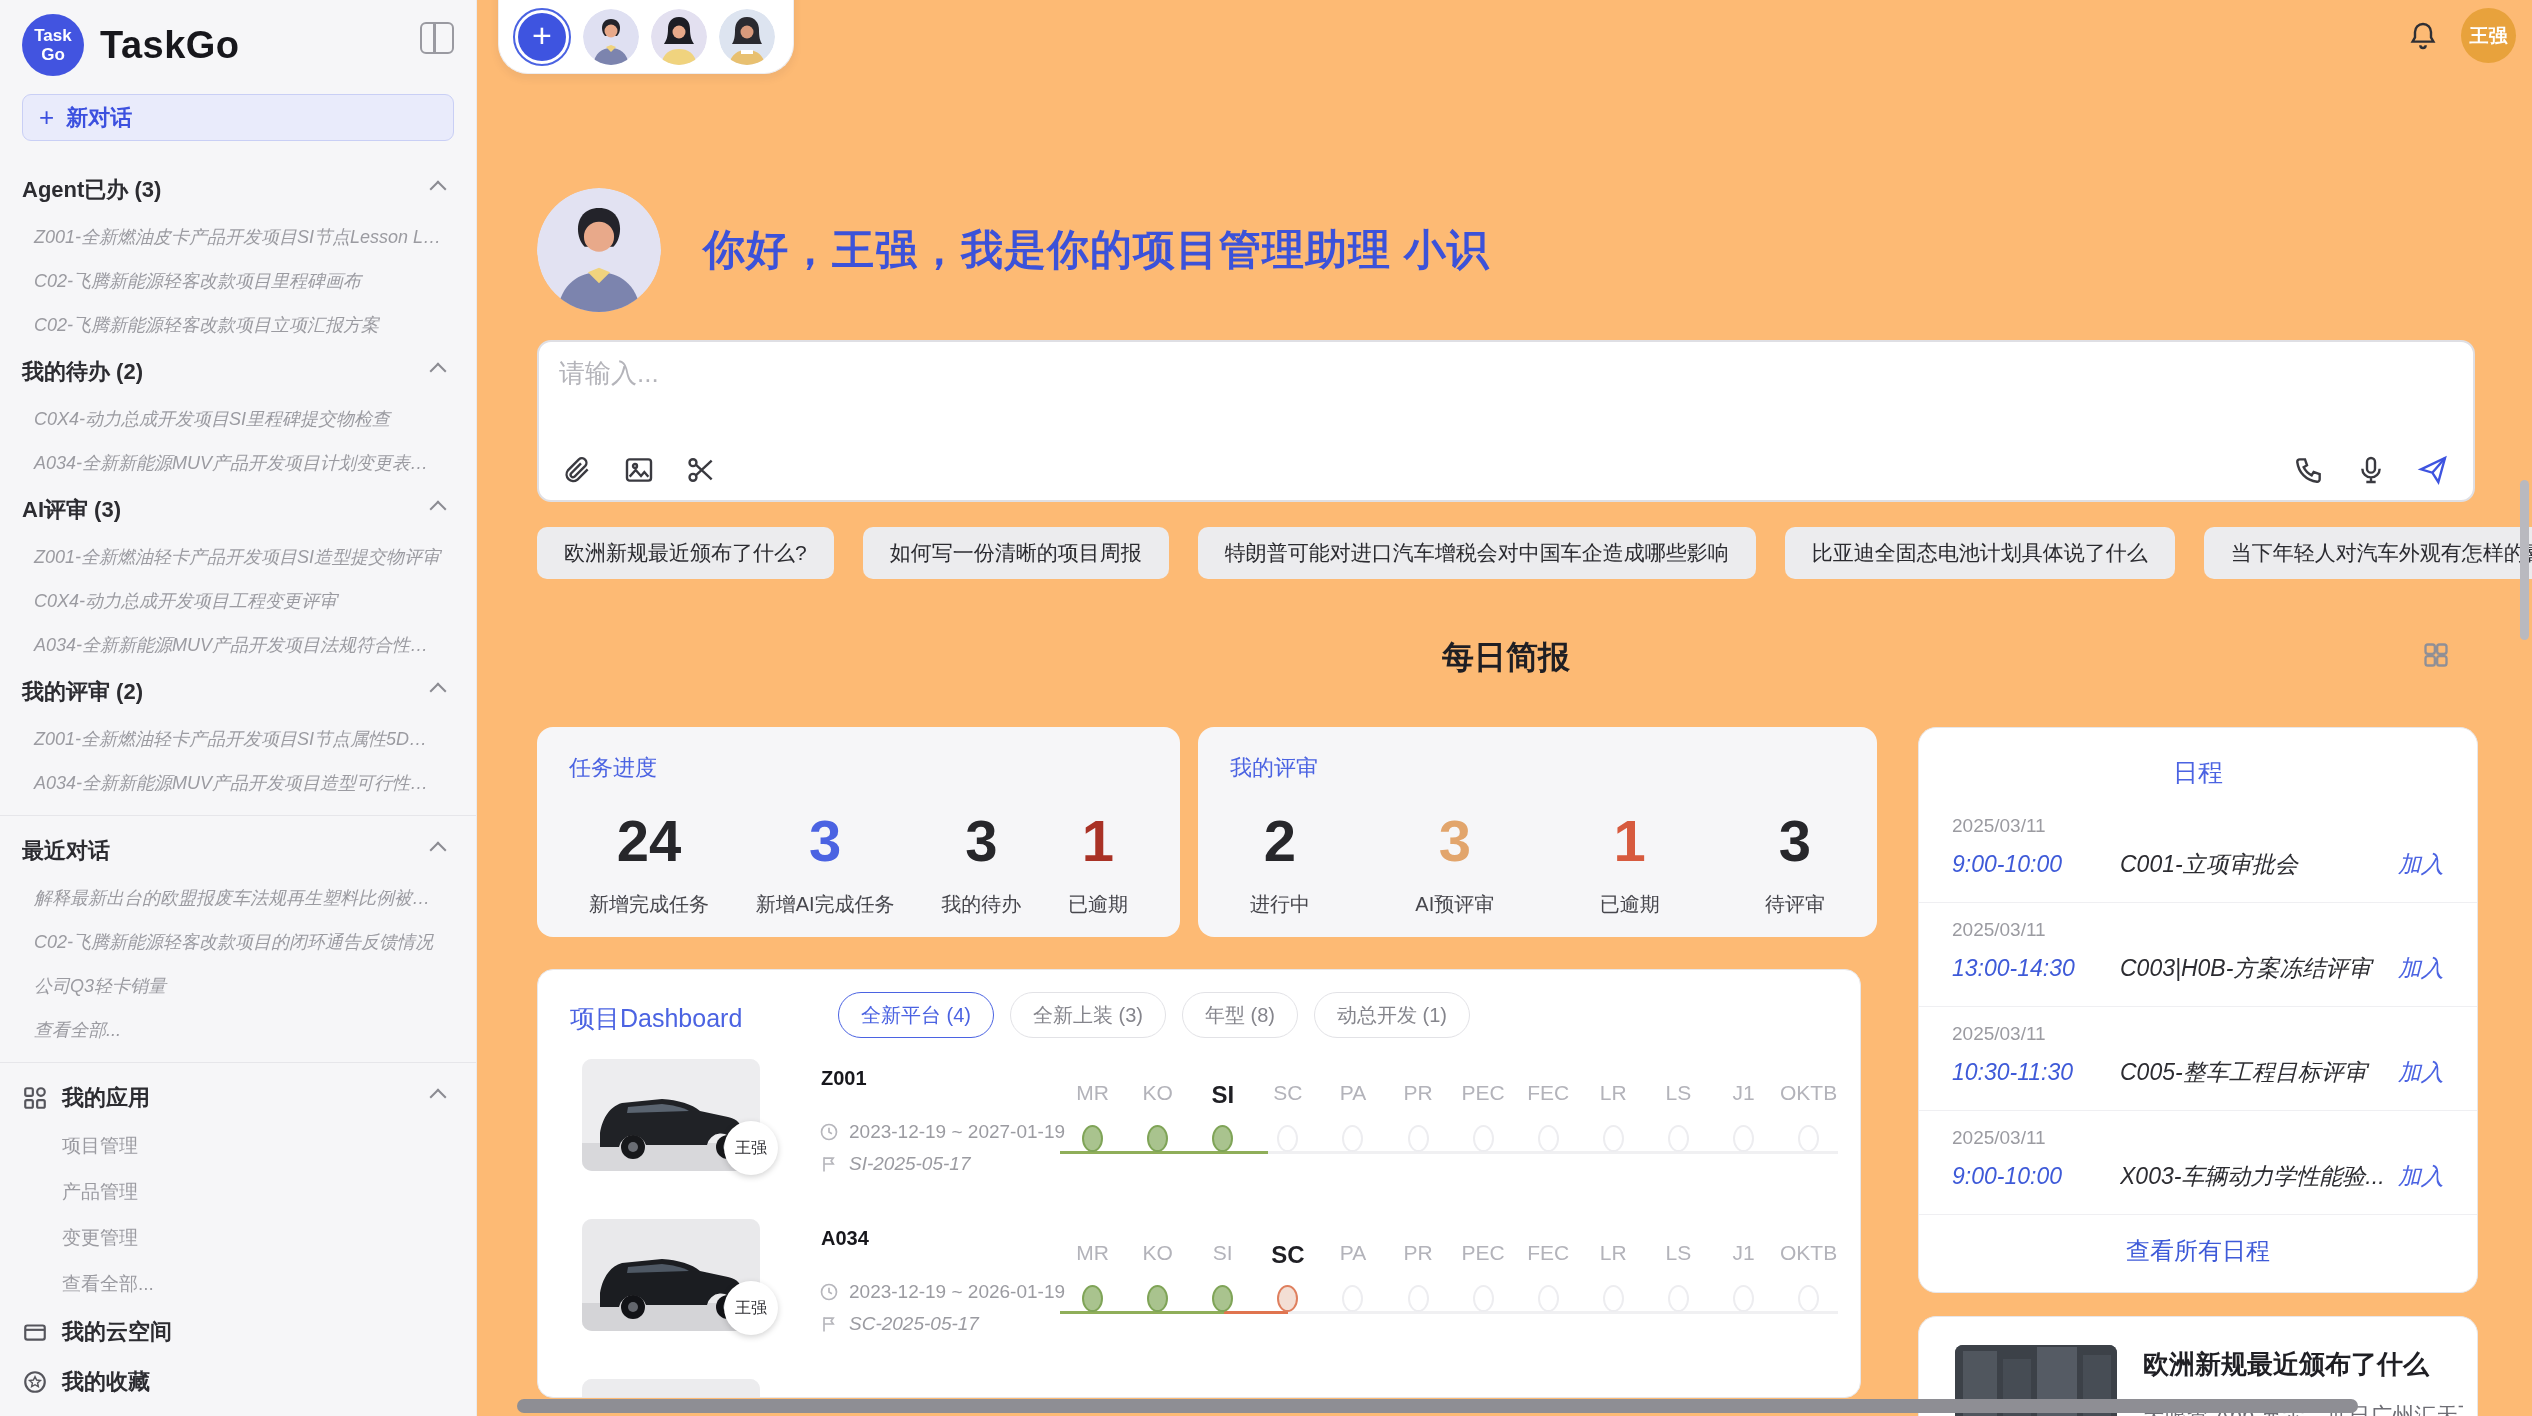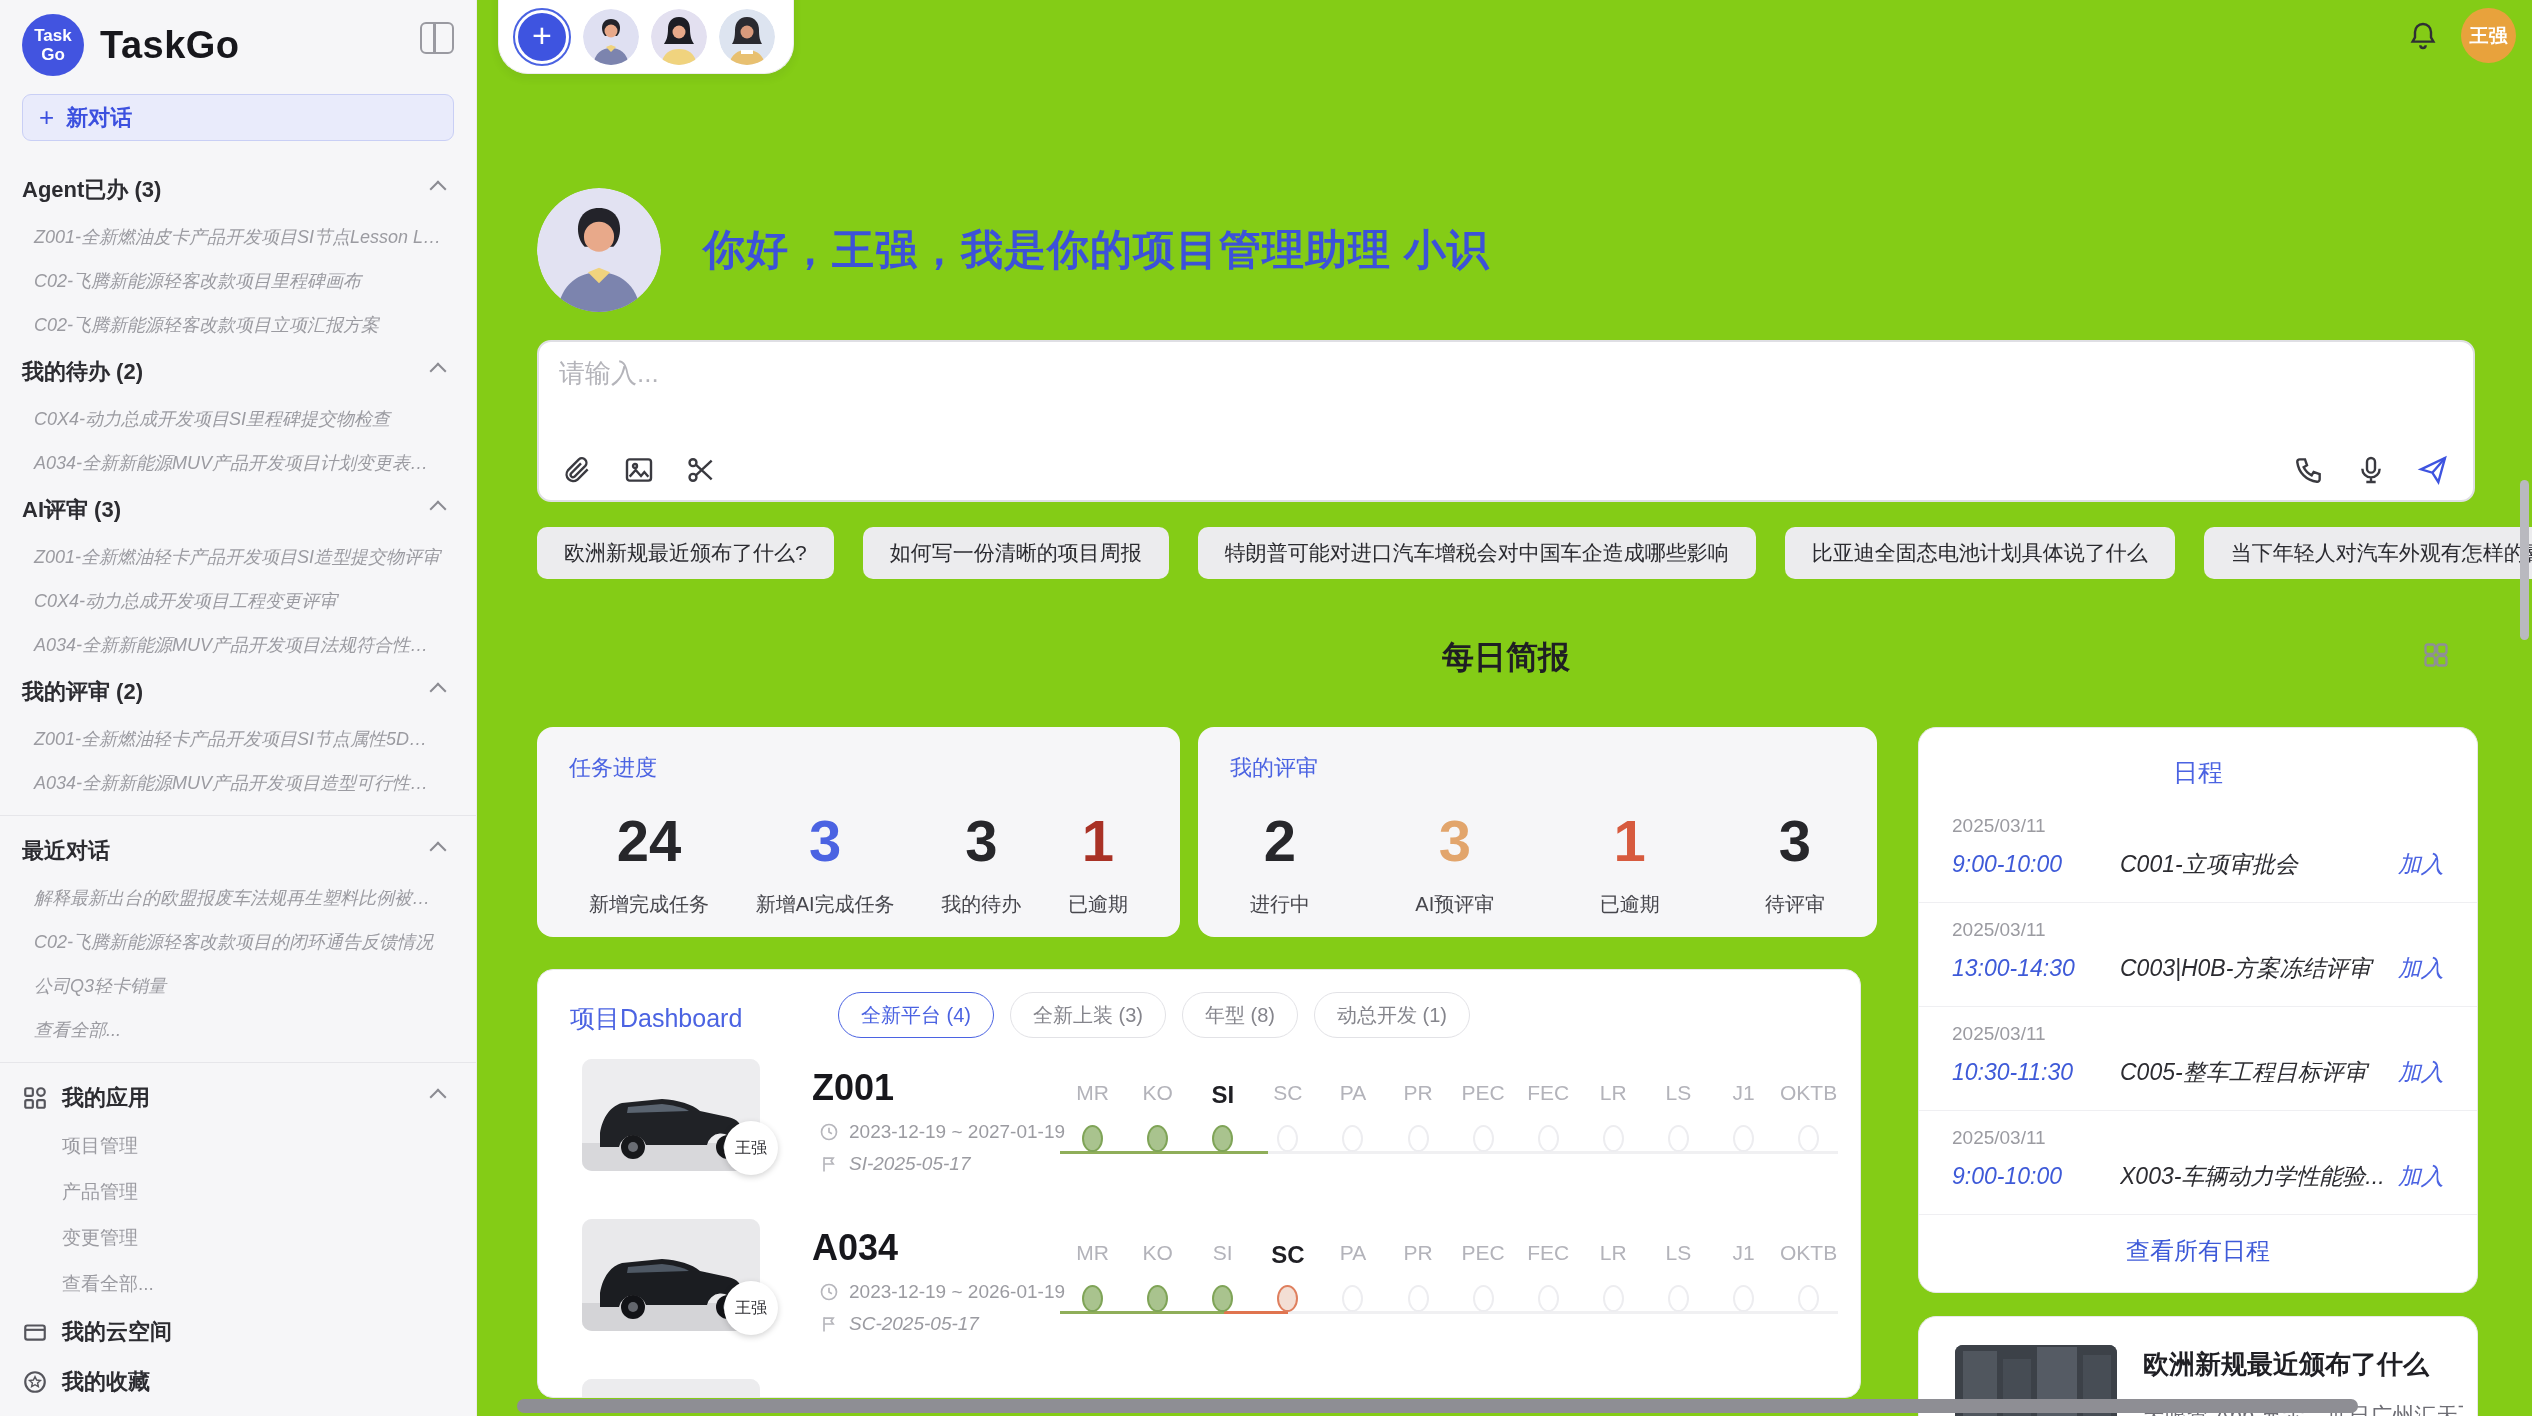--- a/index.html
+++ b/index.html
@@ -1,18 +1,18 @@
 <!DOCTYPE html>
 <html><head>
 <meta charset="utf-8">
 <style>
   * { margin:0; padding:0; box-sizing:border-box; }
   html,body { width:2532px; height:1416px; }
   body { font-family:"Liberation Sans","DejaVu Sans",sans-serif; background:#fff; color:#27272b; overflow:hidden; }
-  #app { position:relative; width:2532px; height:1416px; overflow:hidden; background:#84cc16; }
+  #app { position:relative; width:2532px; height:1416px; overflow:hidden; background:#fdba74; }
 
   
   .sidebar { position:absolute; left:0; top:0; width:477px; height:1416px; background:#f6f6f8; border-right:1px solid #ebebee; overflow:hidden; }
   .logo-row { display:flex; align-items:center; padding:14px 20px 10px 22px; position:relative; }
   .logo-circle { width:62px; height:62px; border-radius:50%; background:#4254e0; color:#fff; display:flex; flex-direction:column; align-items:center; justify-content:center; font-size:17px; line-height:19px; font-weight:bold; flex:0 0 auto; }
   .brand { font-size:38px; font-weight:bold; color:#17171c; margin-left:16px; letter-spacing:0.5px; }
   .panel-icon { position:absolute; right:22px; top:22px; width:34px; height:32px; border:2.5px solid #9a9aa1; border-radius:6px; }
   .panel-icon::after { content:""; position:absolute; left:11px; top:0; bottom:0; width:2.5px; background:#9a9aa1; }
   .new-chat { margin:8px 22px 14px; height:47px; background:#e9ebfb; border:1px solid #c9cff5; border-radius:9px; display:flex; align-items:center; padding:0 16px; color:#3c50df; font-size:22px; font-weight:bold; }
   .new-chat .plus { font-size:26px; font-weight:normal; margin-right:12px; }
@@ -72,21 +72,21 @@
   .dash-card { position:absolute; left:537px; top:969px; width:1324px; height:429px; border:1px solid #e7e7ea; border-radius:16px; background:#fff; overflow:hidden; }
   .dash-title { position:absolute; left:32px; top:32px; font-size:25px; color:#4b63e2; }
   .dash-tabs { position:absolute; left:300px; top:22px; display:flex; gap:16px; }
   .tab { height:46px; border-radius:23px; border:1px solid #e2e2e6; display:flex; align-items:center; padding:0 22px; font-size:20px; color:#85858c; background:#fff; white-space:nowrap; }
   .tab.active { border-color:#4b63e2; color:#4b63e2; }
 
   .proj-row { position:absolute; left:44px; width:1260px; height:140px; }
   .proj-row.r1 { top:89px; } .proj-row.r2 { top:249px; } .proj-row.r3 { top:409px; }
   .car-img { position:absolute; left:0; top:0; width:178px; height:112px; border-radius:10px; overflow:hidden; background:#efeff1; }
   .owner-badge { position:absolute; left:142px; top:62px; width:54px; height:54px; border-radius:50%; background:#fff; box-shadow:0 2px 6px rgba(0,0,0,.18); display:flex; align-items:center; justify-content:center; font-size:16px; color:#2c2c31; }
-  .proj-code { position:absolute; left:230px; top:8px; font-size:36px; font-weight:bold; color:#17171c; }
+  .proj-code { position:absolute; left:239px; top:8px; font-size:20px; font-weight:bold; color:#17171c; }
   .proj-meta { position:absolute; left:237px; display:flex; align-items:center; gap:10px; font-size:19px; color:#9b9ba1; }
   .proj-meta.m1 { top:62px; } .proj-meta.m2 { top:94px;font-style:italic; }
   .micon { width:20px; height:20px; color:#b6b6bc; }
 
   .ms-area { position:absolute; left:478px; top:0; width:782px; height:130px; }
   .ms-line { position:absolute; top:92px; height:3px; background:#f0f0f2; left:0; right:4px; }
   .ms-line-green { position:absolute; top:92px; height:3px; background:#8fae59; left:0; }
   .ms-line-salmon { position:absolute; top:92px; height:3px; background:#e0744f; }
   .ms-cols { position:absolute; left:0; top:0; right:0; display:flex; }
   .ms { width:65.1px; display:flex; flex-direction:column; align-items:center; }

